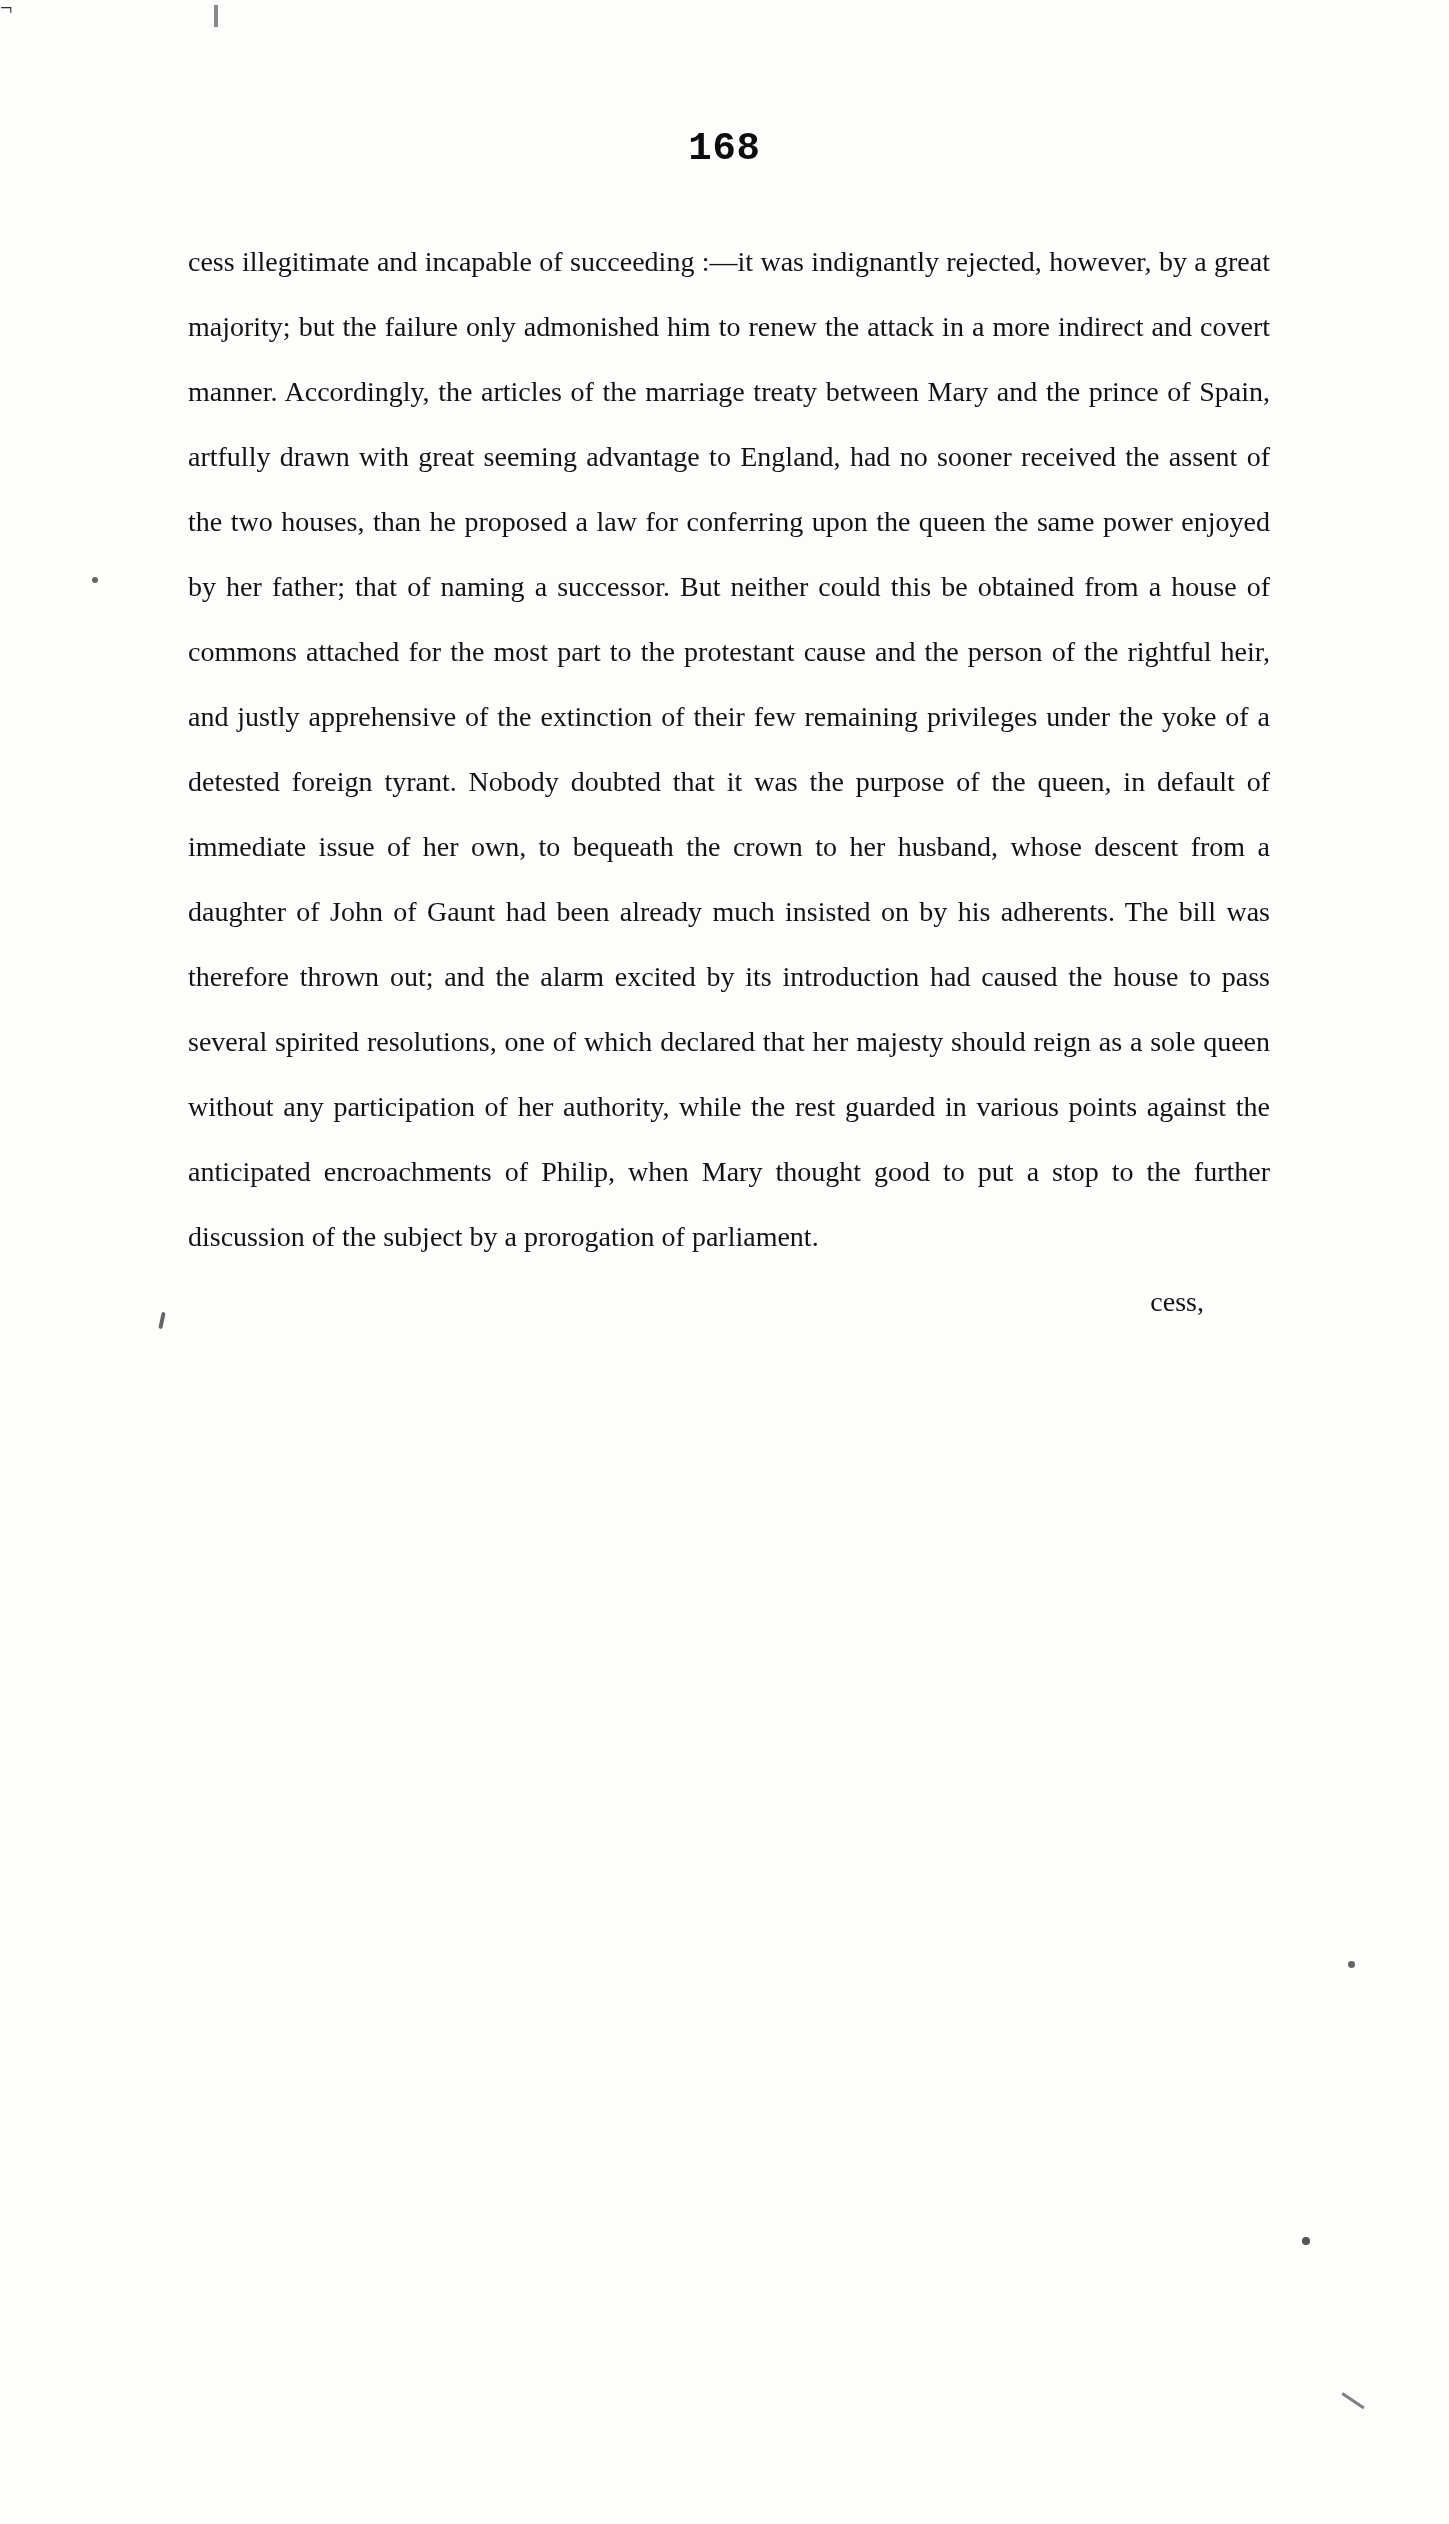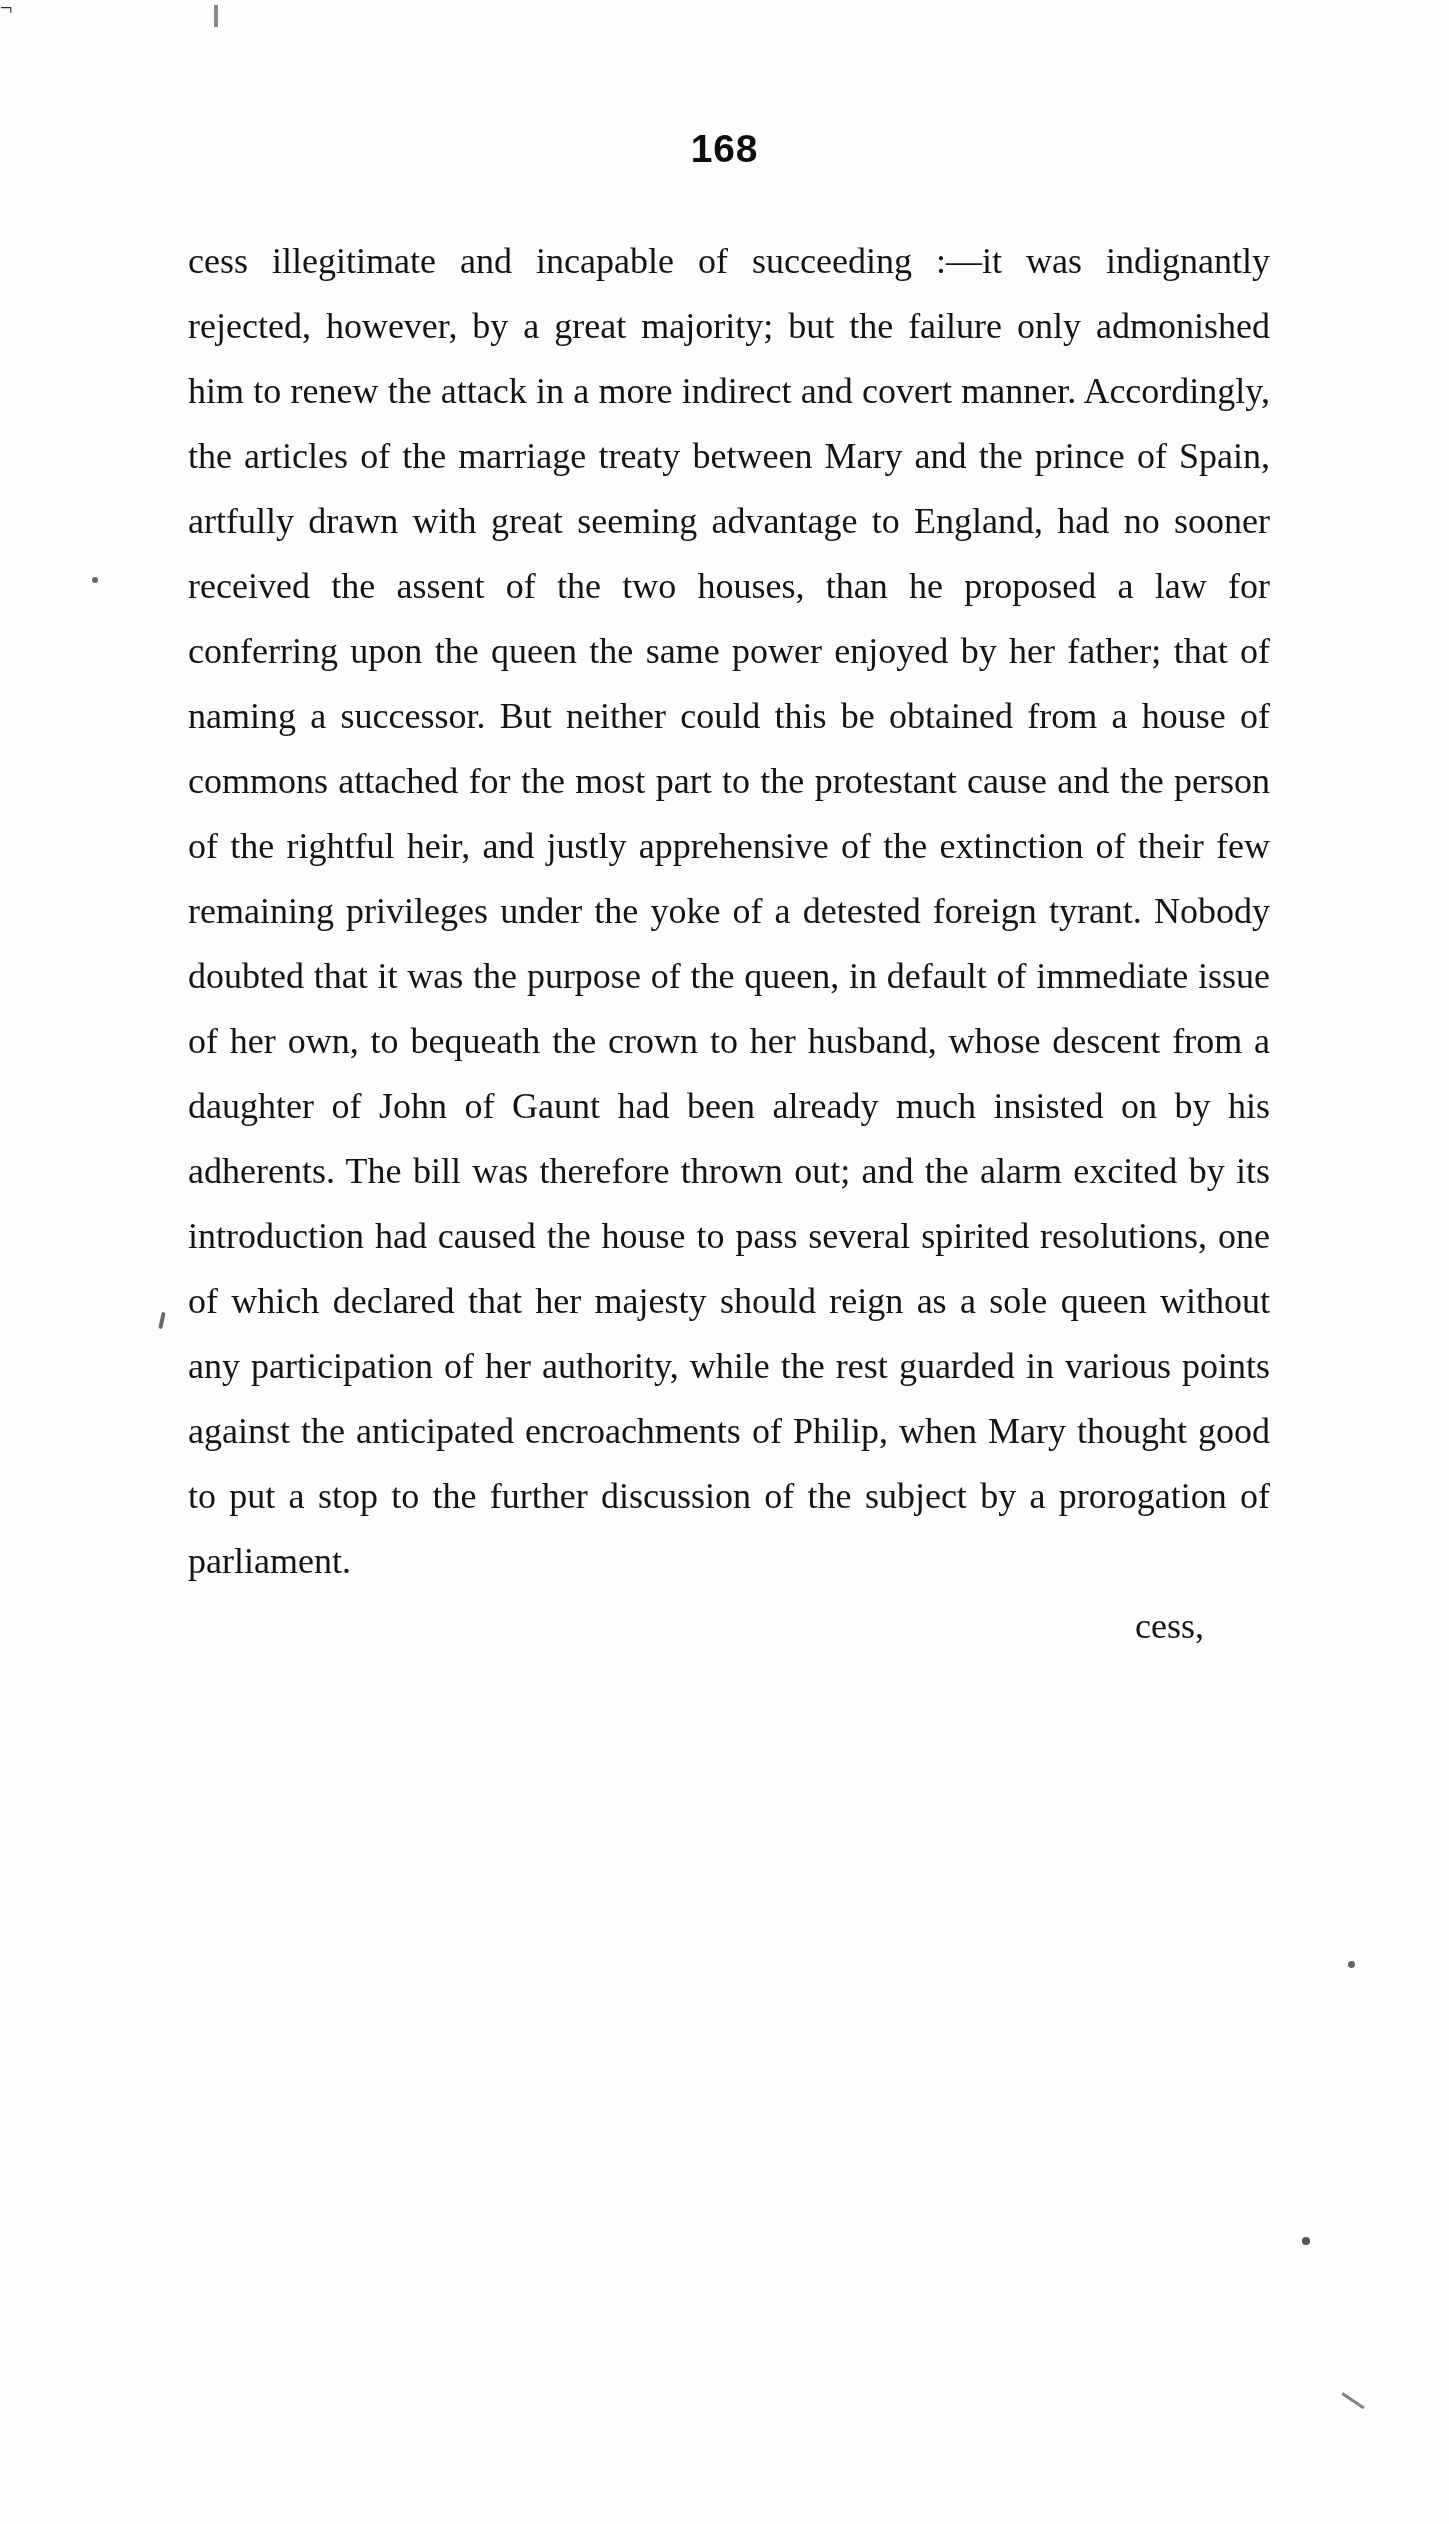--- a/index.html
+++ b/index.html
@@ -22,28 +22,28 @@
   }
   .page-number {
     position: absolute;
     top: 127px;
     left: 0;
     right: 0;
     text-align: center;
     font-size: 39px;
     font-weight: bold;
     letter-spacing: 0.8px;
-    font-family: Liberation Sans, sans-serif;
+    font-family: Liberation Mono, monospace;
   }
   .body-text {
     position: absolute;
     top: 229px;
     left: 188px;
     width: 1082px;
-    font-size: 36px;
+    font-size: 28px;
     line-height: 65px;
     text-align: justify;
     text-justify: inter-word;
     font-family: "Liberation Serif", serif;
     color: #131313;
     font-weight: 500;
   }
   .body-text p {
     margin: 0;
   }

